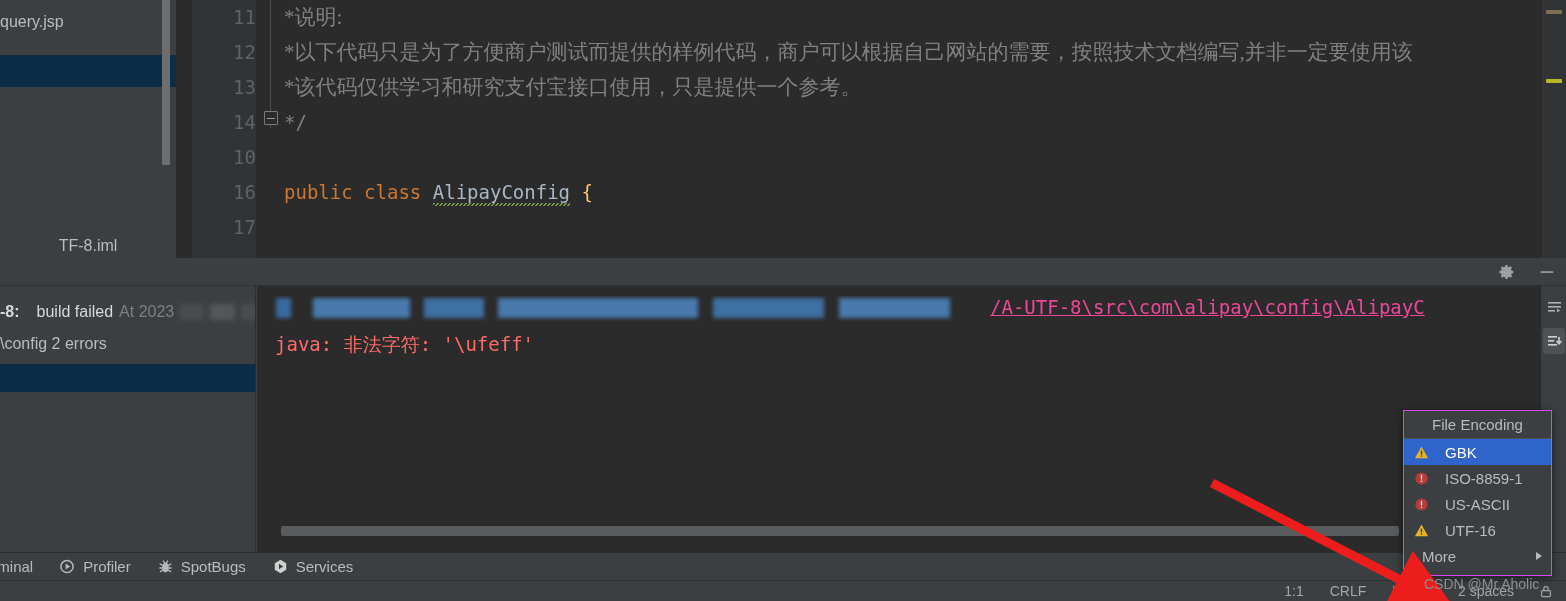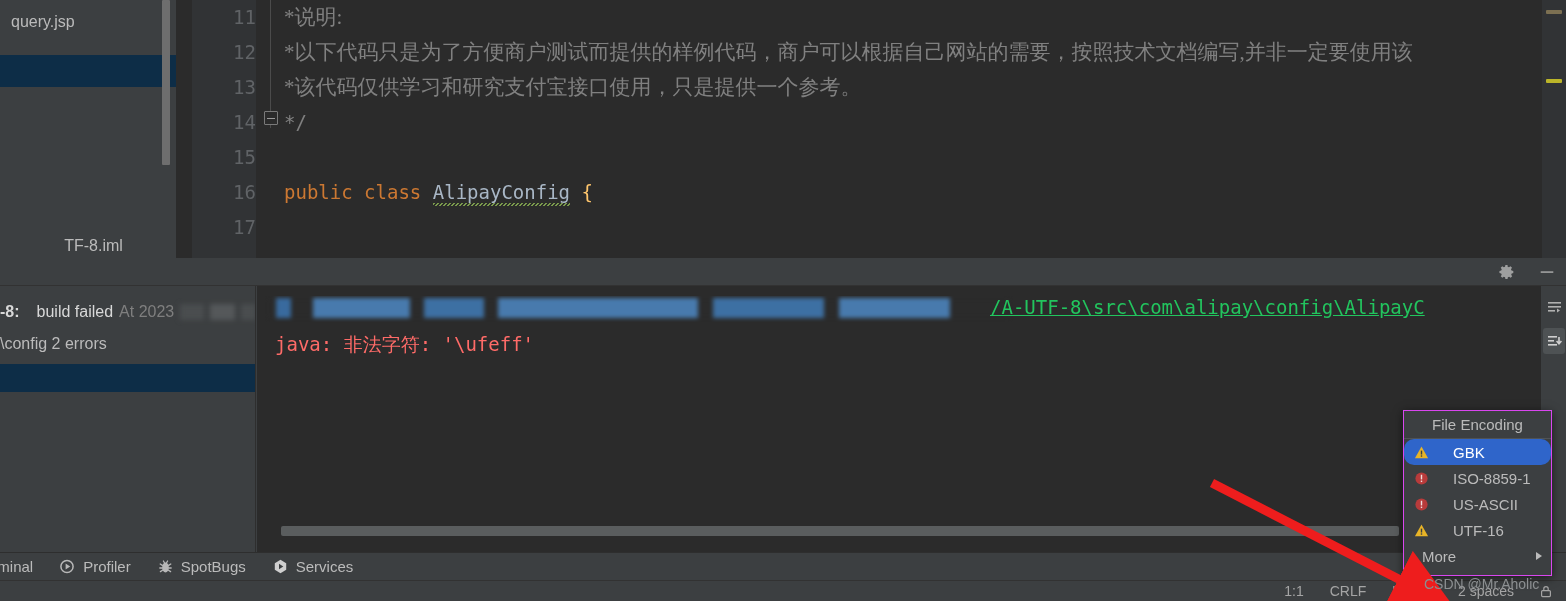--- a/index.html
+++ b/index.html
@@ -17,21 +17,21 @@
   
   .upper { position:absolute; left:0; top:0; width:1566px; height:258px; }
 
   
   .tree-panel {
     position:absolute; left:0; top:0; width:176px; height:258px;
     background:#3c3f41; overflow:hidden;
   }
   .tree-row {
     position:absolute; left:0; width:176px; height:32px;
-    display:flex; align-items:center; padding-left:11px;
+    display:flex; align-items:center; padding-left:0px;
     white-space:nowrap; color:#bbbbbb; font-size:16px;
   }
   .tree-row.r1 { top:6px; }
   .tree-row.r2 { top:55px; background:#0d2d47; }
   .tree-row.r3 { top:230px;justify-content:center; }
   .tree-scrollbar {
     position:absolute; right:3px; top:0px; width:8px; height:165px;
     background:#6e6e6e; border-radius:1px;
   }
   .tree-scroll-track {
@@ -152,21 +152,21 @@
       #4a7fb5 6% 19%, #2b2b2b 19% 21%,
       #3f74aa 21% 29%, #2b2b2b 29% 31%,
       #4a7fb5 31% 58%, #2b2b2b 58% 60%,
       #3f74aa 60% 75%, #2b2b2b 75% 77%,
       #4a7fb5 77% 92%, #2b2b2b 92% 100%);
     filter:blur(2.2px); opacity:.95;
   }
   .link-tail {
     position:absolute; left:733px; top:0px;
     font-family:"DejaVu Sans Mono", monospace; font-size:19px;
-    color:#22c55e; text-decoration:underline; white-space:nowrap;
+    color:#ec4899; text-decoration:underline; white-space:nowrap;
   }
   .console-err {
     position:absolute; left:18px; top:46px;
     font-family:"DejaVu Sans Mono", monospace; font-size:19px;
     color:#ff6b68; white-space:nowrap;
   }
   .console-hscroll-track {
     position:absolute; left:12px; bottom:8px; width:1254px; height:10px;
     background:transparent;
   }
@@ -211,23 +211,23 @@
     position:absolute; left:1403px; top:410px; width:149px; height:166px;
     background:#3c3f41; border:1px solid #d946ef;
     box-shadow:0 2px 9px rgba(0,0,0,.55);
     z-index:50;
   }
   .popup-title {
     height:28px; line-height:28px; text-align:center;
     color:#bbbbbb; font-size:15px; border-bottom:1px solid #4f5356;
   }
   .popup-item {
-    height:26px; display:flex; align-items:center; gap:24px;
+    height:26px; display:flex; align-items:center; gap:16px;
     padding-left:10px; font-size:15px; color:#bbbbbb; cursor:pointer;
-    white-space:nowrap; position:relative;border-radius:10px;
+    white-space:nowrap; position:relative;
   }
   .popup-item.selected { background:#2f65ca; color:#ffffff; }
   .popup-item .arrow-right {
     position:absolute; right:9px; top:9px;
     width:0; height:0; border-left:6px solid #bbbbbb;
     border-top:4px solid transparent; border-bottom:4px solid transparent;
   }
   .warn-ico, .err-ico { width:15px; height:15px; flex:0 0 15px; }
 
   
@@ -264,21 +264,21 @@
     </div>
 
     <div class="editor">
 
       <div class="gutter">
         <div class="linenums">
           <div>11</div>
           <div>12</div>
           <div>13</div>
           <div>14</div>
-          <div>15</div>
+          <div>10</div>
           <div>16</div>
           <div>17</div>
         </div>
       </div>
 
       <div class="fold-gutter">
         <div class="fold-line"></div>
         <div class="fold-box"></div>
       </div>
 

